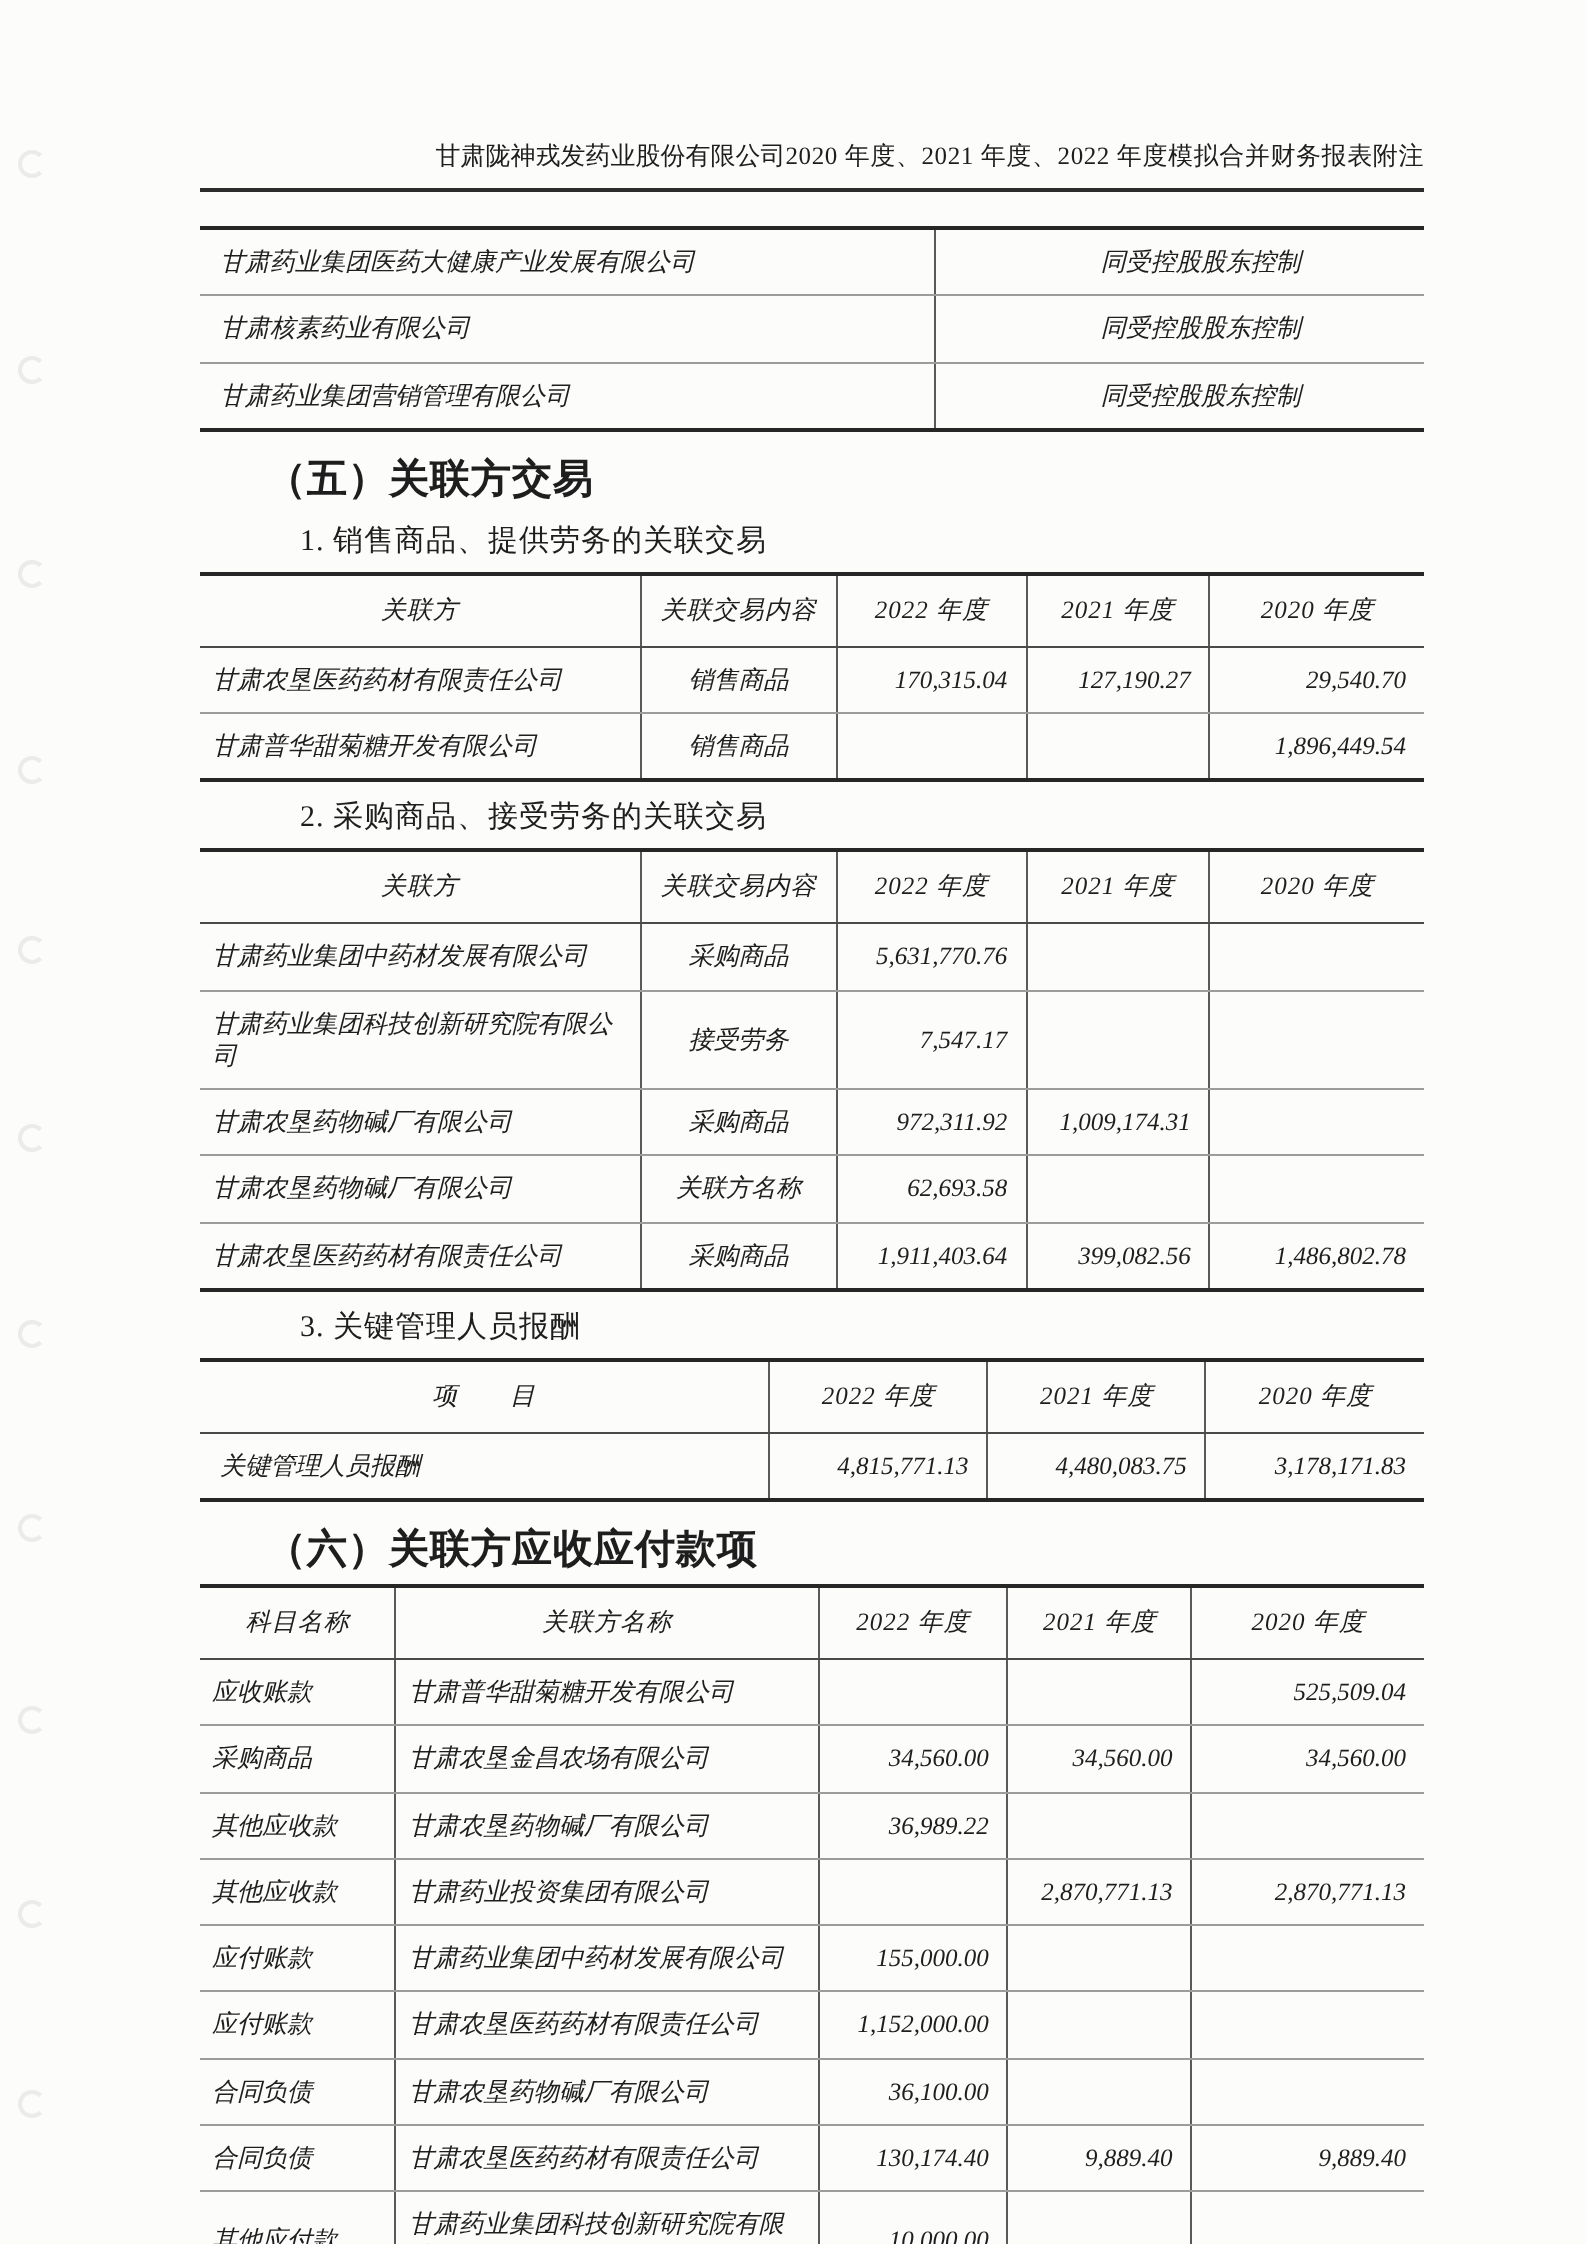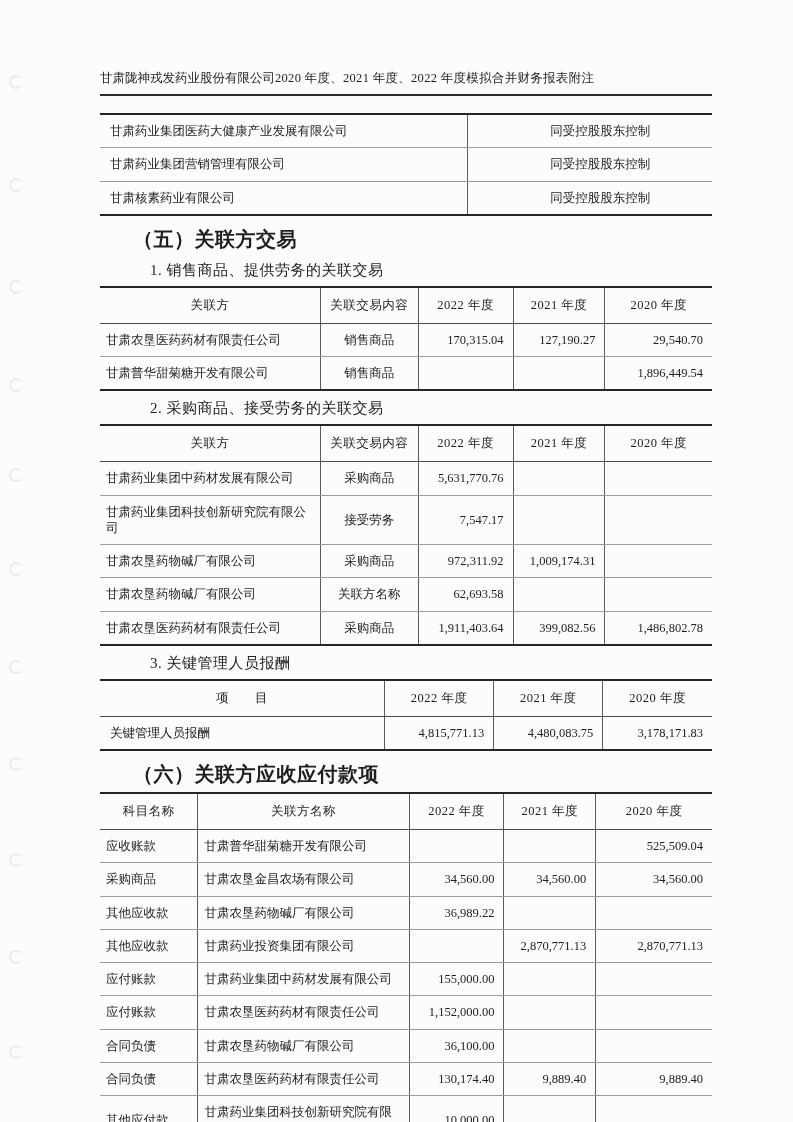--- a/index.html
+++ b/index.html
@@ -15,32 +15,33 @@
   .page { position: absolute; left: 100px; top: 0; width: 612px; }
 
   
   .ring {
     position: absolute; left: 9px; width: 14px; height: 14px;
     border: 2px solid #ebebeb; border-radius: 50%;
     border-right-color: transparent;
   }
 
   .doc-header {
-    display: flex; justify-content: flex-start; align-items: flex-end;
+    display: flex; justify-content: flex-end; align-items: flex-end;
     margin-top: 70px; padding-bottom: 7px;
     border-bottom: 2px solid #2c2c2c;
     font-size: 12.5px;
   }
   .doc-header .right { letter-spacing: 0.3px; }
 
   table.t {
     width: 100%; border-collapse: collapse;
     font-size: 12.5px; table-layout: fixed;
     border-top: 2.5px solid #262626;
     border-bottom: 2.5px solid #262626;
+    font-style: italic;
   }
   table.t th {
     font-weight: normal; text-align: center;
     padding: 9px 5px; border-bottom: 1.5px solid #4a4a4a;
     letter-spacing: 0.5px;
   }
   table.t td {
     padding: 8px 6px; border-bottom: 1px solid #9c9c9c;
     line-height: 1.3; word-break: break-all;
   }
@@ -94,25 +95,25 @@
       <colgroup>
         <col>
         <col>
       </colgroup>
       <tbody>
         <tr>
           <td>甘肃药业集团医药大健康产业发展有限公司</td>
           <td>同受控股股东控制</td>
         </tr>
         <tr>
+          <td>甘肃核素药业有限公司</td>
+          <td>同受控股股东控制</td>
+        </tr>
+        <tr>
           <td>甘肃药业集团营销管理有限公司</td>
-          <td>同受控股股东控制</td>
-        </tr>
-        <tr>
-          <td>甘肃核素药业有限公司</td>
           <td>同受控股股东控制</td>
         </tr>
       </tbody>
     </table>
 
   <div class="sec-title">（五）关联方交易</div>
   <div class="sub-title">1. 销售商品、提供劳务的关联交易</div>
 
   <table class="t tbl-sales">
       <colgroup>

